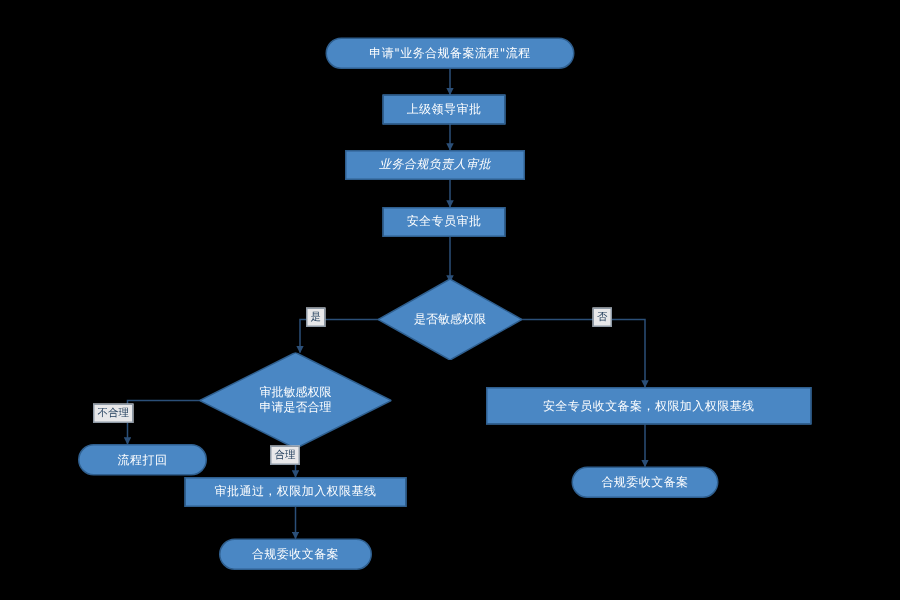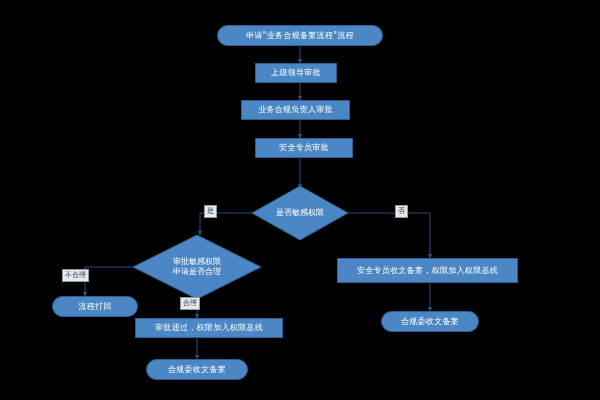--- a/index.html
+++ b/index.html
@@ -116,25 +116,25 @@
   </svg>
 
   <div class="node pill" style="left:217px; top:25px; width:166px; height:21px;">
     <span>申请"业务合规备案流程"流程</span>
   </div>
 
   <div class="node rect" style="left:255px; top:63px; width:82px; height:20px;">
     <span>上级领导审批</span>
   </div>
 
-  <div class="node rect" style="left:241px; top:100px; width:109px; height:20px;">
+  <div class="node rect" style="left:230px; top:100px; width:120px; height:20px;font-style:italic;">
     <span>业务合规负责人审批</span>
   </div>
 
-  <div class="node rect" style="left:255px; top:138px; width:98px; height:20px;">
+  <div class="node rect" style="left:255px; top:138px; width:82px; height:20px;">
     <span>安全专员审批</span>
   </div>
 
   <div class="diamond-wrap" style="left:133px; top:235px; width:128px; height:64px;">
     <svg class="diamond-shape" viewBox="0 0 128 64" xmlns="http://www.w3.org/2000/svg">
       <polygon points="64,0 128,32 64,64 0,32" fill="#4a87c4" stroke="#2f5f8f" stroke-width="1"></polygon>
     </svg>
     <div class="diamond-label">
       <span>审批敏感权限</span>
       <span>申请是否合理</span>
@@ -147,29 +147,29 @@
     </svg>
     <div class="diamond-label">
       <span>是否敏感权限</span>
     </div>
   </div>
 
   <div class="node pill" style="left:52px; top:296px; width:86px; height:21px;">
     <span>流程打回</span>
   </div>
 
-  <div class="node rect" style="left:123px; top:318px; width:148px; height:20px;margin-left:12px;">
+  <div class="node rect" style="left:123px; top:318px; width:148px; height:20px;">
     <span>审批通过，权限加入权限基线</span>
   </div>
 
   <div class="node pill" style="left:146px; top:359px; width:102px; height:21px;">
     <span>合规委收文备案</span>
   </div>
 
-  <div class="node rect" style="left:337px; top:258px; width:181px; height:25px;">
+  <div class="node rect" style="left:324px; top:258px; width:217px; height:25px;">
     <span>安全专员收文备案，权限加入权限基线</span>
   </div>
 
   <div class="node pill" style="left:381px; top:311px; width:98px; height:21px;">
     <span>合规委收文备案</span>
   </div>
 
   <div class="edge-label" style="left:204px; top:205px;">
     <span>是</span>
   </div>

